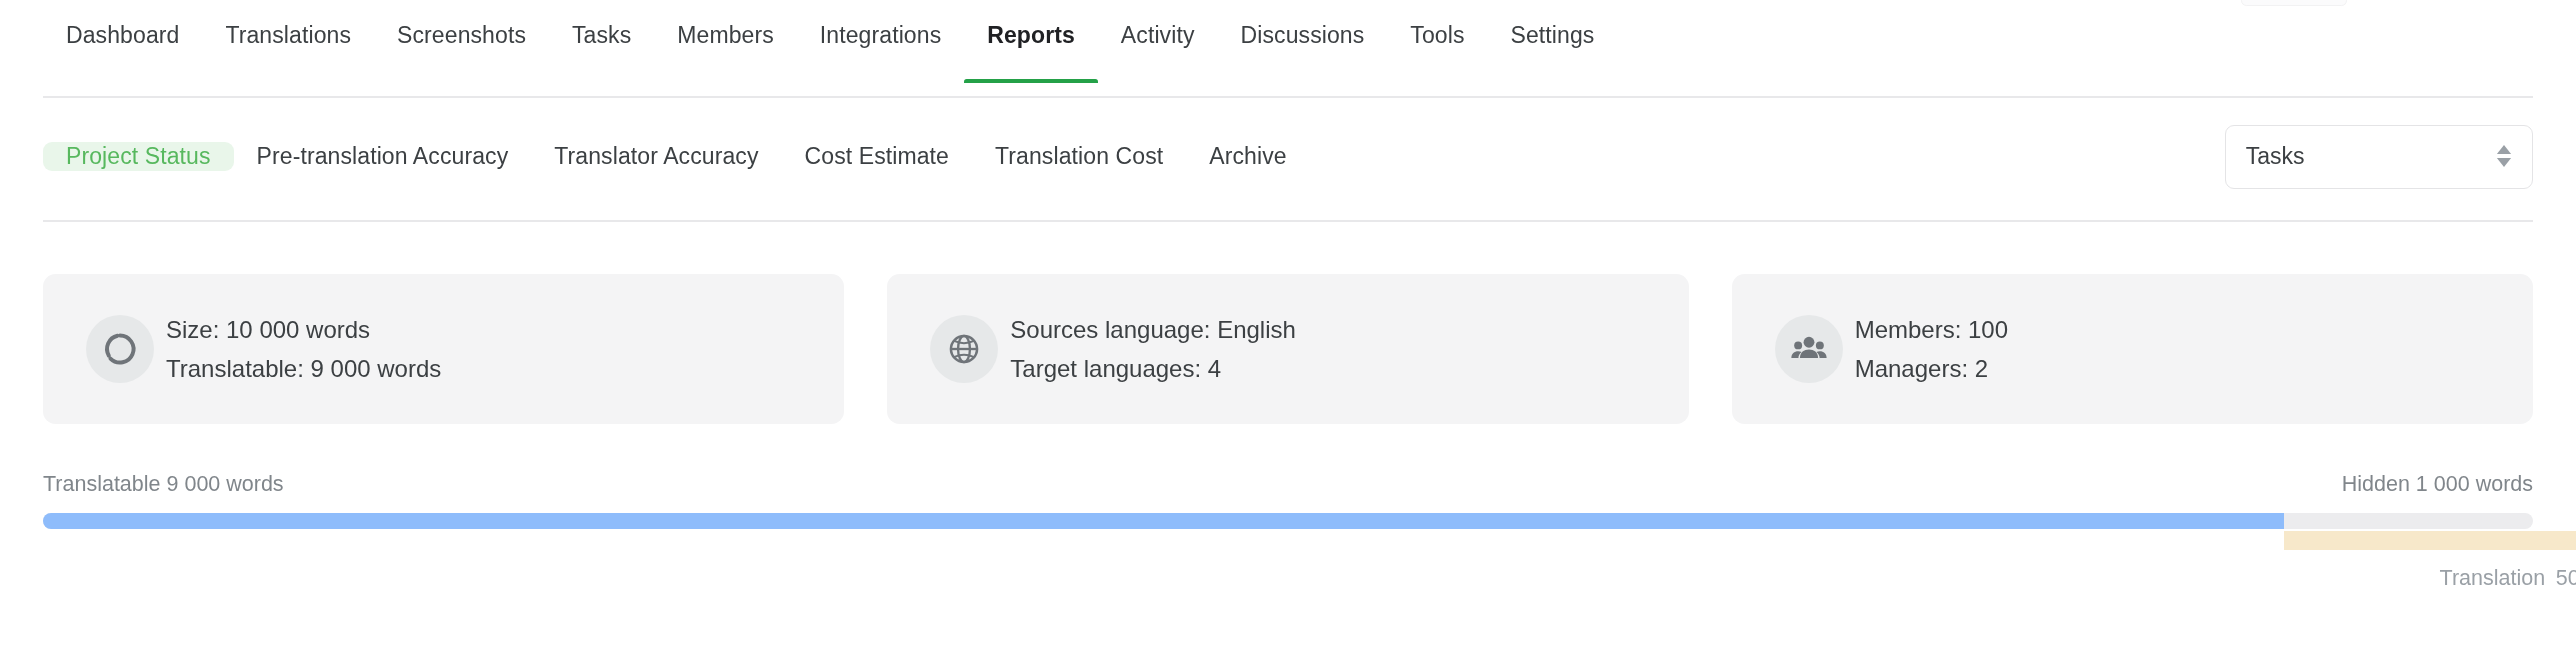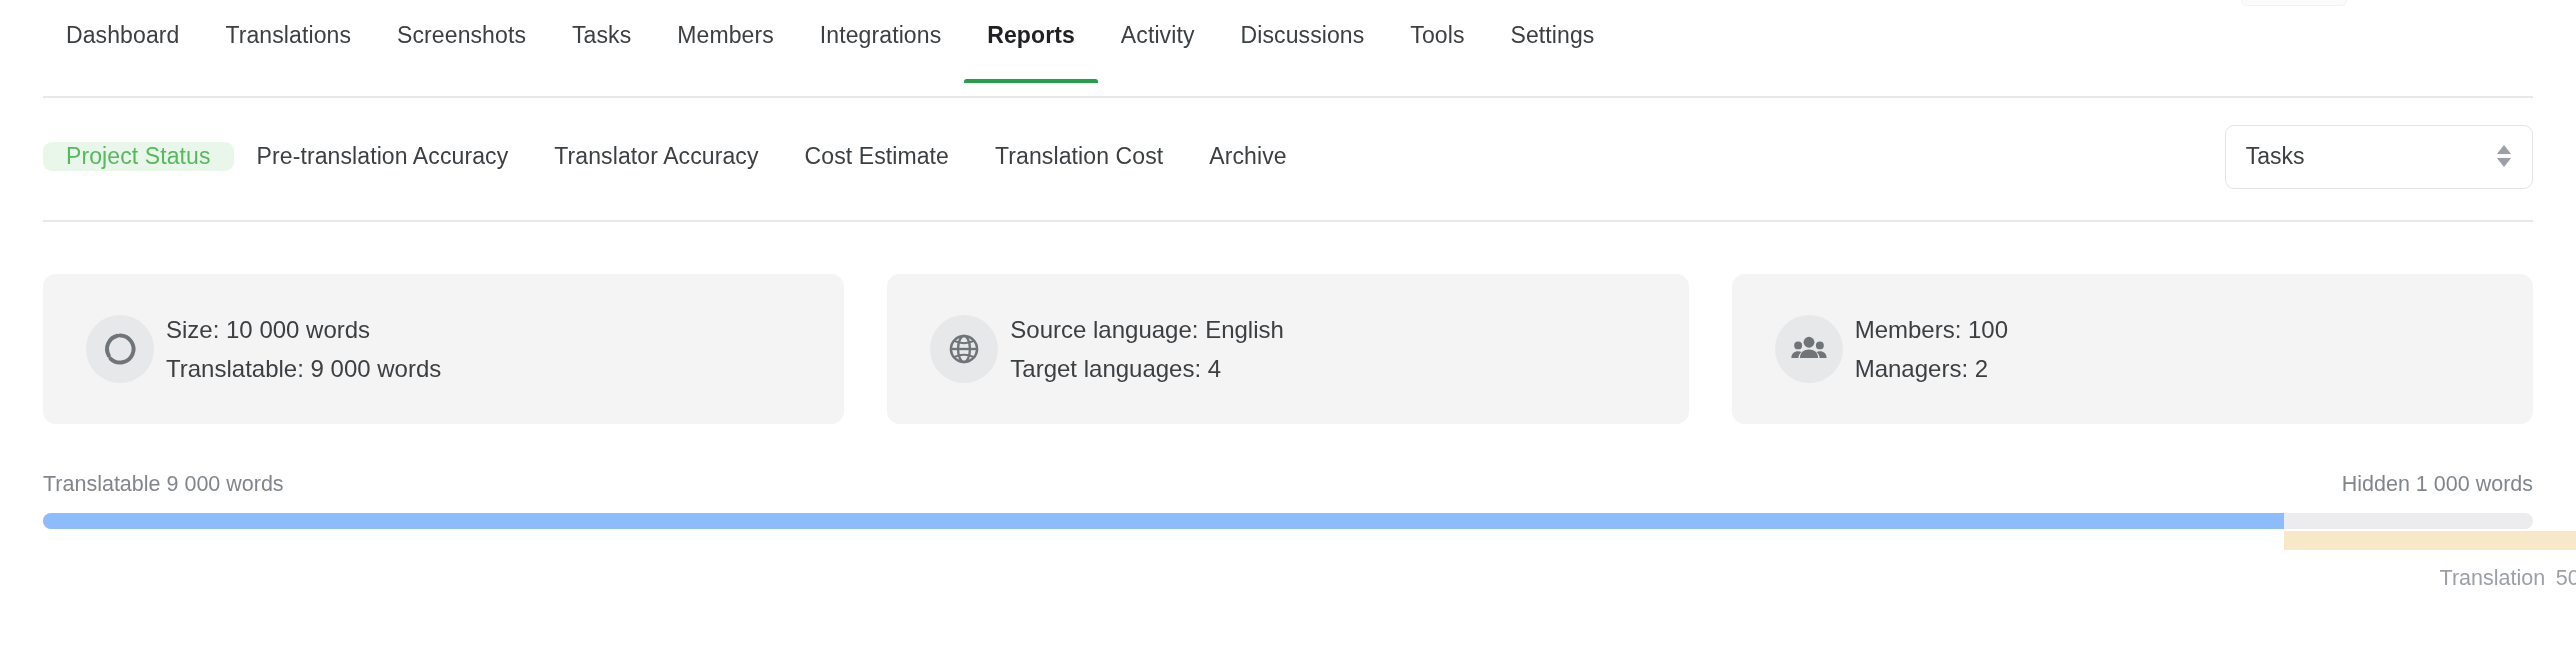--- a/index.html
+++ b/index.html
@@ -347,21 +347,21 @@
     <span class="card-icon">
       <svg width="36" height="36" viewBox="0 0 40 40">
         <circle cx="20" cy="20" r="14.5" fill="none" stroke="#6f7479" stroke-width="2.8"></circle>
         <ellipse cx="20" cy="20" rx="6.6" ry="14.5" fill="none" stroke="#6f7479" stroke-width="2.6"></ellipse>
         <line x1="5.5" y1="20" x2="34.5" y2="20" stroke="#6f7479" stroke-width="2.6"></line>
         <path d="M9 11 Q20 16 31 11" fill="none" stroke="#6f7479" stroke-width="2.2"></path>
         <path d="M9 29 Q20 24 31 29" fill="none" stroke="#6f7479" stroke-width="2.2"></path>
       </svg>
     </span>
     <span class="card-text">
-      <span class="line">Source language: English</span>
+      <span class="line">Sources language: English</span>
       <span class="line">Target languages: 4</span>
     </span>
   </div>
 
   <div class="card">
     <span class="card-icon">
       <svg width="38" height="38" viewBox="0 0 42 42">
         <circle cx="21" cy="13.5" r="6" fill="#6f7479"></circle>
         <path d="M11 31 C11 24.5 15.5 21.5 21 21.5 C26.5 21.5 31 24.5 31 31 Z" fill="#6f7479"></path>
         <circle cx="9" cy="17" r="4.4" fill="#6f7479"></circle>

